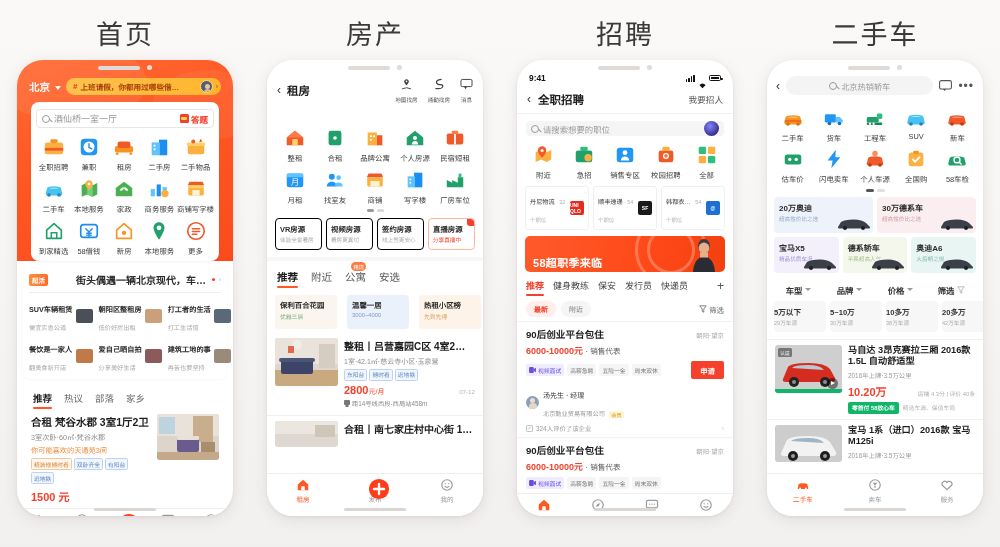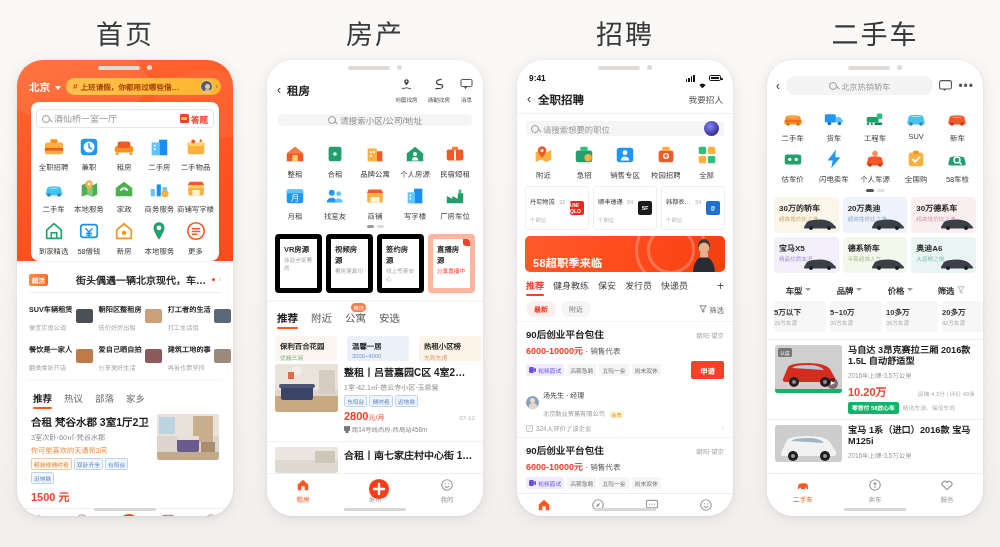--- a/index.html
+++ b/index.html
@@ -115,21 +115,21 @@
   .p2-act{display:flex;flex-direction:column;align-items:center;gap:2px;}
   .p2-act .l{font-size:5.6px;color:#555;white-space:nowrap;}
   .p2-srch{margin:4px 10px 0;height:21px;background:#f5f5f5;border-radius:11px;
      display:flex;align-items:center;justify-content:center;gap:4px;}
   .p2-srch .q{font-size:8.6px;color:#8f8f8f;}
   .p2-grid{padding:9px 8px 2px;}
   .p2-dots{display:flex;gap:3px;justify-content:center;padding:2px 0 4px;}
   .p2-dots i{width:7px;height:2.5px;border-radius:2px;background:#d9d9d9;}
   .p2-dots i.on{background:#9a9a9a;}
   .p2-promo{display:flex;gap:4px;padding:2px 8px 7px;}
-  .pm{flex:1;border:5px solid #000000;border-radius:4px;padding:4px 4px 5px;position:relative;overflow:hidden;}
+  .pm{flex:1;border:1px solid #000000;border-radius:4px;padding:4px 4px 5px;position:relative;overflow:hidden;}
   .pm.hot{border-color:#ffb5a0;}
   .pm .t{font-size:7.4px;font-weight:bold;color:#2b2b2b;}
   .pm .s{font-size:5.6px;color:#aaa;margin-top:2px;}
   .pm.hot .s{color:#f5402c;}
   .pm .badge{position:absolute;top:0;right:0;width:7px;height:7px;background:#f5402c;border-radius:0 3px 0 3px;}
   .p2-div{height:4px;background:#f7f7f7;}
   .p2-tabs{display:flex;gap:13px;padding:8px 10px 0;align-items:flex-end;}
   .p2-tab{font-size:10.5px;color:#555;position:relative;padding-bottom:4px;}
   .p2-tab.on{color:#1d1d1d;font-weight:bold;}
   .p2-tab.on:after{content:'';position:absolute;left:0;right:0;bottom:0;height:2px;background:#ff5722;border-radius:2px;}
@@ -569,24 +569,20 @@
    </span>
               <span class="p2-act">
      <span><svg viewBox="0 0 20 18" width="13" height="12">
                     <rect x="1.5" y="2" width="17" height="11" rx="2" fill="none" stroke="#444" stroke-width="1.5"></rect>
                     <path d="M6 13 L8.5 17 L11 13" fill="#444"></path>
                   </svg></span>
      <span class="l">消息</span>
    </span>
             </div>
         </div>
-        <div class="p2-srch">
-          <span class="mag"></span>
-          <span class="q">请搜索小区/公司/地址</span>
-        </div>
         <div class="p2-grid grid5" id="p2grid">
             <div class="gi">
      <span class="ico"><svg viewBox="0 0 24 24" width="22" height="22">
                   <path d="M12 4 L21 11.5 V20 H3 V11.5Z" fill="#f05a28"></path>
                   <path d="M12 4 L21 11.5 H3Z" fill="#ff7a45"></path>
                   <rect x="9" y="13" width="6" height="7" rx="1" fill="#ffd166"></rect>
                 </svg></span>
      <span class="lbl">整租</span>
    </div>
             <div class="gi">
@@ -1119,29 +1115,20 @@
                   <path d="M14.3 15.3 L16.5 17.5" stroke="#fff" stroke-width="1.6" stroke-linecap="round"></path>
                 </svg></span>
      <span class="lbl">58车检</span>
    </div>
           </div>
         <div class="p4-dots">
             <i class="on"></i>
             <i></i>
           </div>
         <div class="p4-cards" id="p4r1">
-            <div class="cc" style="background:#fbf6ea">
-     <div class="t">30万的轿车</div>
-     <div class="s" style="color:#c9a96b">超高性价比之选</div>
-     <svg class="carshape" viewBox="0 0 34 14">
-       <path d="M1 11 L4 6 Q7 3.5 17 3.5 Q25 3.5 29 7 L33 11 Q33.6 12.6 31.6 12.6 L2.6 12.6 Q0.4 12.6 1 11Z" fill="#3a3f48"></path>
-       <circle cx="8" cy="12" r="2" fill="#1b1f24"></circle>
-                <circle cx="26" cy="12" r="2" fill="#1b1f24"></circle>
-     </svg>
-   </div>
             <div class="cc" style="background:#eef3fb">
      <div class="t">20万奥迪</div>
      <div class="s" style="color:#8fa9cd">超高性价比之选</div>
      <svg class="carshape" viewBox="0 0 34 14">
        <path d="M1 11 L4 6 Q7 3.5 17 3.5 Q25 3.5 29 7 L33 11 Q33.6 12.6 31.6 12.6 L2.6 12.6 Q0.4 12.6 1 11Z" fill="#3a3f48"></path>
        <circle cx="8" cy="12" r="2" fill="#1b1f24"></circle>
                 <circle cx="26" cy="12" r="2" fill="#1b1f24"></circle>
      </svg>
    </div>
             <div class="cc" style="background:#fbeef0">

